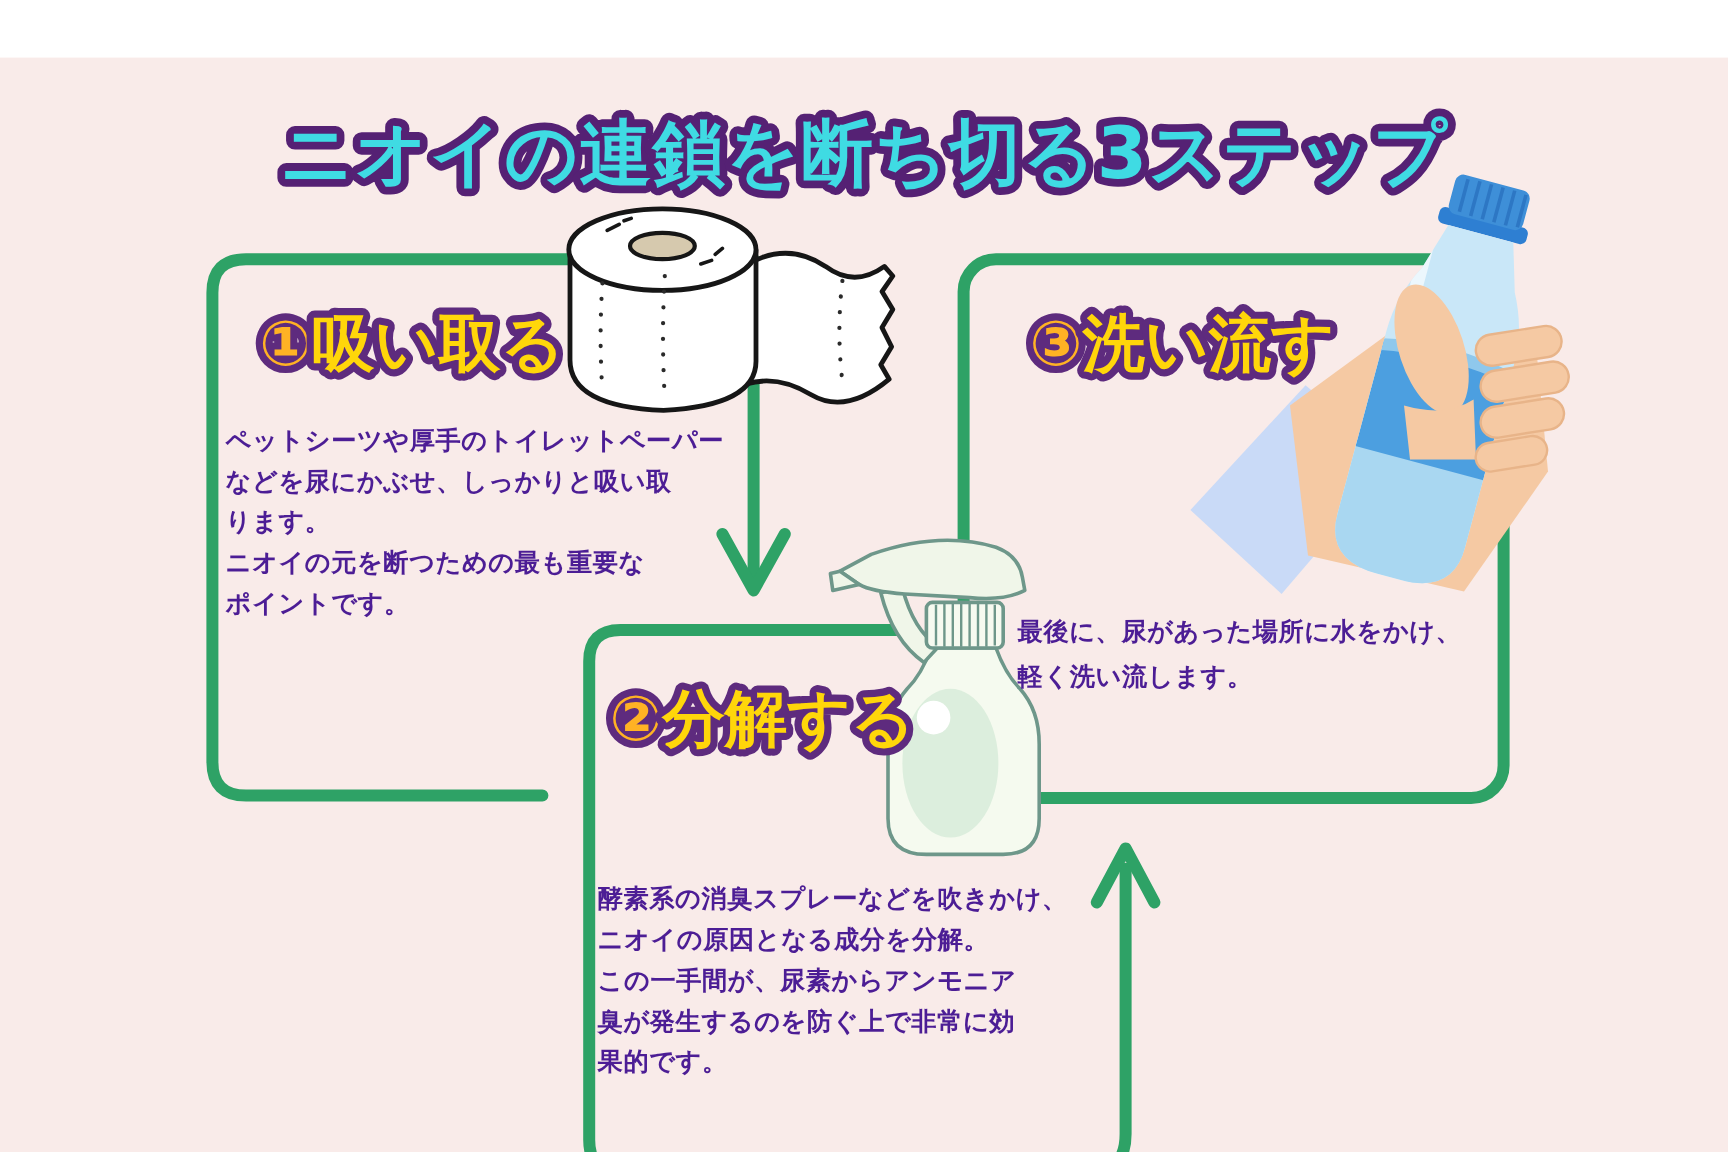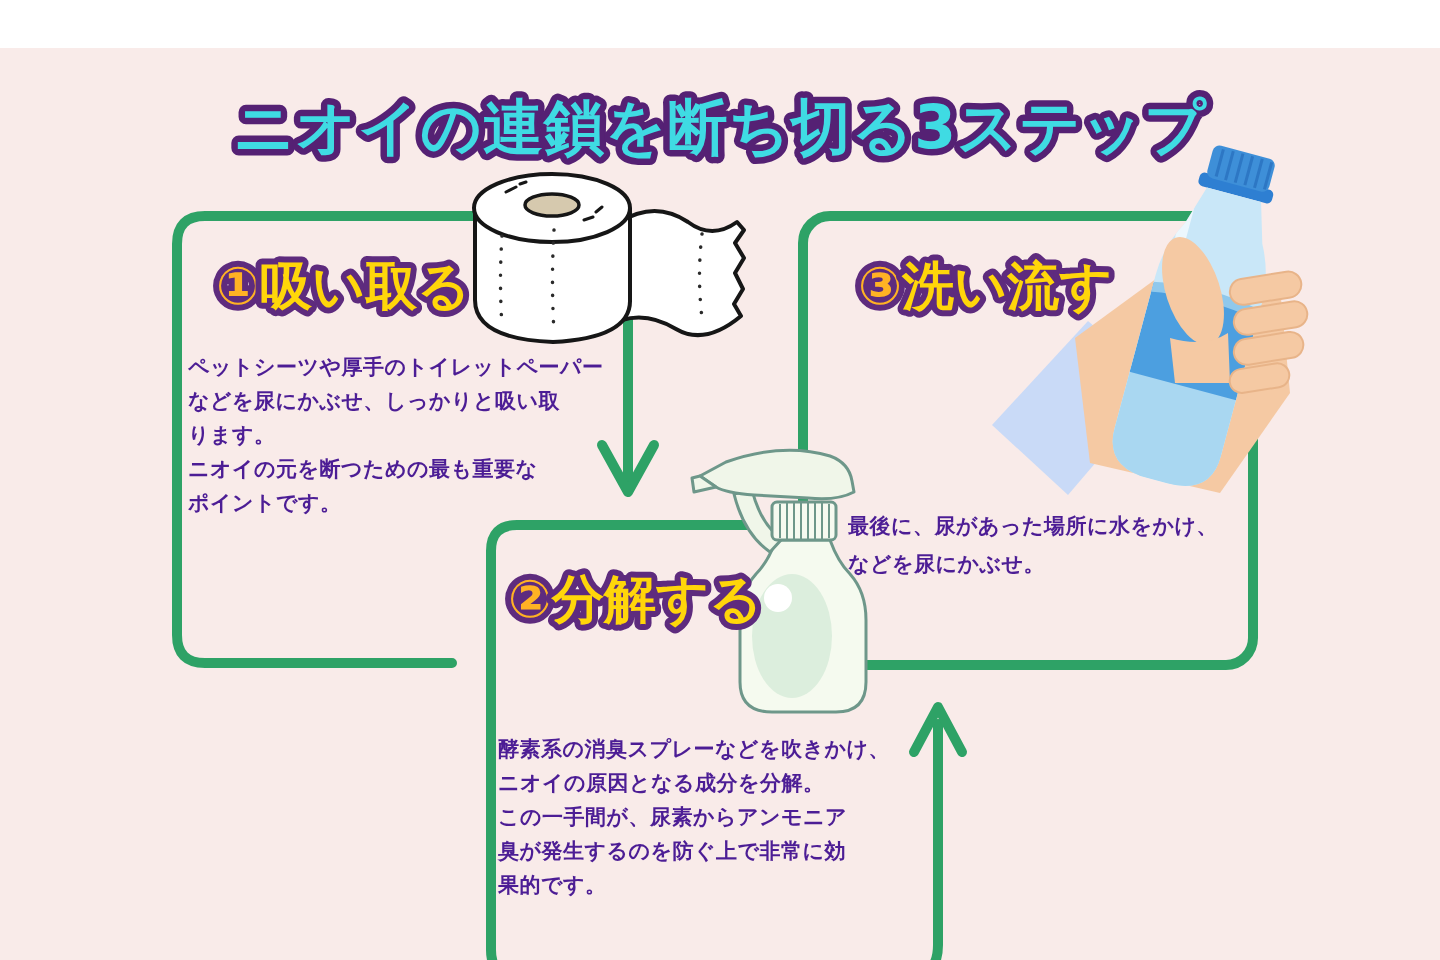--- a/index.html
+++ b/index.html
@@ -136,15 +136,15 @@
 ニオイの元を断つための最も重要な
 ポイントです。</div>
 
   <div class="desc" style="left:498px;top:684px;width:440px;">酵素系の消臭スプレーなどを吹きかけ、
 ニオイの原因となる成分を分解。
 この一手間が、尿素からアンモニア
 臭が発生するのを防ぐ上で非常に効
 果的です。</div>
 
   <div class="desc" style="left:848px;top:460px;width:420px;line-height:1.8;">最後に、尿があった場所に水をかけ、
-などを尿にかぶせ。</div>
+軽く洗い流します。</div>
 
 </div>
 
 </body></html>

